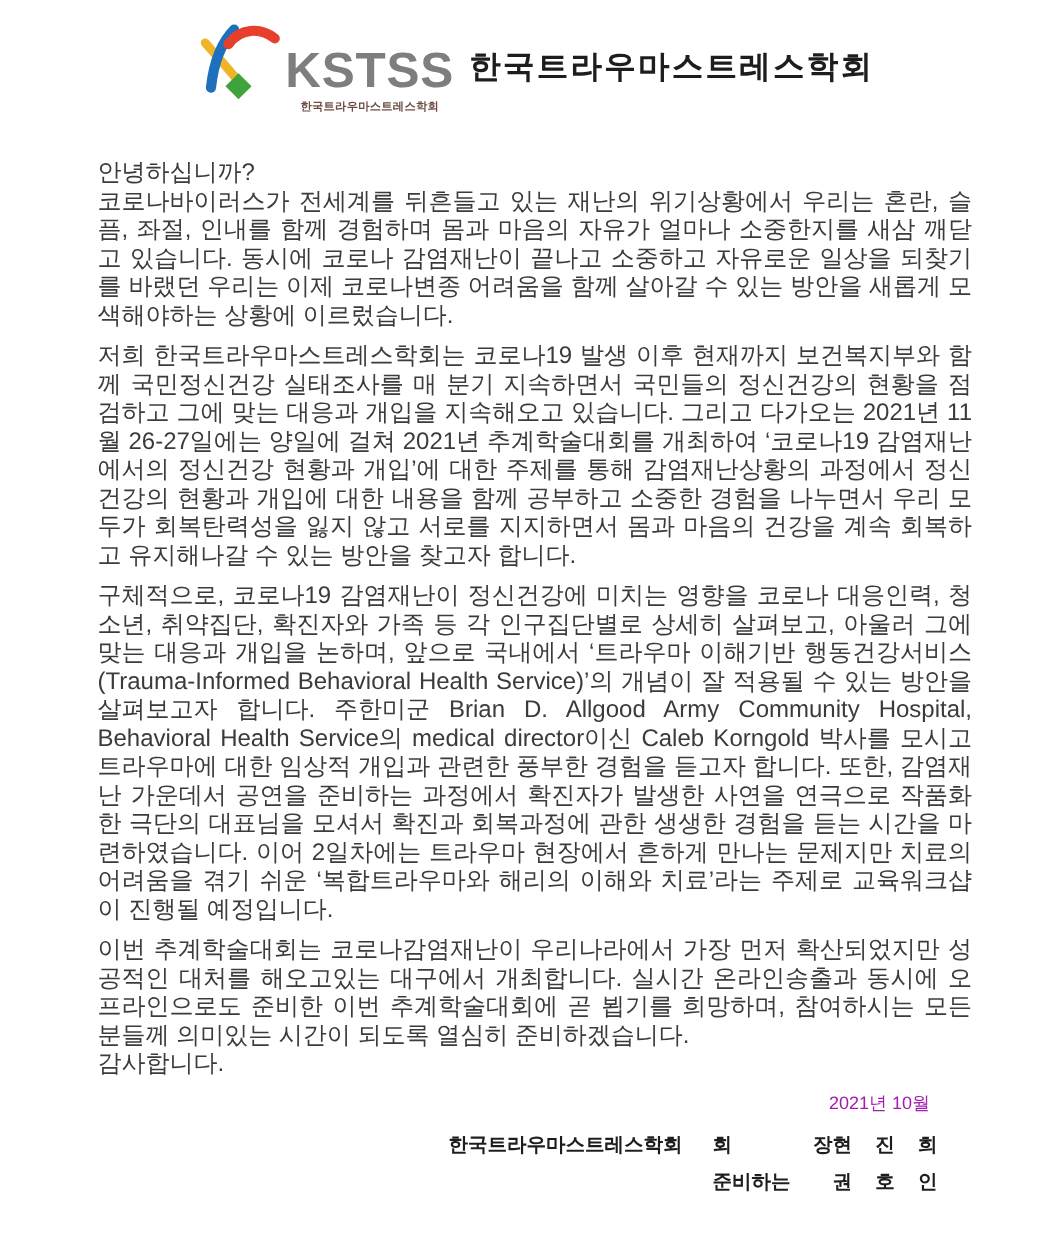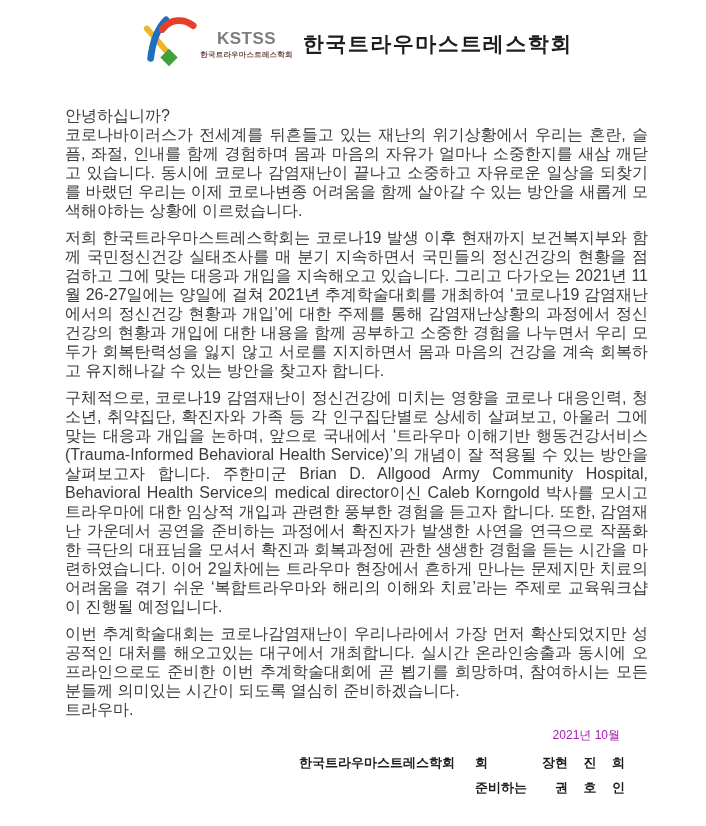--- a/index.html
+++ b/index.html
@@ -5,21 +5,21 @@
   html,body{margin:0;padding:0;background:#ffffff;}
   .page{
     width:706px;height:826px;box-sizing:border-box;background:#ffffff;
     font-family:"Liberation Sans","DejaVu Sans",sans-serif;color:#3b3b3b;
     padding:14px 58px 0 65px;overflow:hidden;position:relative;
   }
   
   .header{display:flex;align-items:flex-start;justify-content:center;height:60px;margin-bottom:32px;}
   .logo-mark{width:58px;height:58px;flex:0 0 auto;}
   .kstss-block{display:flex;flex-direction:column;align-items:center;margin:16px 0 0 2px;}
-  .kstss-text{font-size:17px;font-weight:bold;color:#7e7e7e;letter-spacing:.5px;line-height:1;}
+  .kstss-text{font-size:33px;font-weight:bold;color:#7e7e7e;letter-spacing:.5px;line-height:1;}
   .kstss-sub{font-size:7.5px;font-weight:bold;color:#6d4a44;margin-top:3px;letter-spacing:.2px;white-space:nowrap;}
   .org-title{font-size:21px;font-weight:bold;color:#1d1d1d;margin:16px 0 0 10px;letter-spacing:1.5px;white-space:nowrap;}
   
   .title-block{text-align:center;margin-bottom:36px;}
   .title-line{font-size:13.5px;font-weight:bold;color:#222;line-height:26px;letter-spacing:.2px;}
   
   .body p{font-size:16px;line-height:19px;margin:0 0 8px 0;text-align:justify;overflow-wrap:break-word;}
   .greeting{display:block;}
   .date-line{text-align:right;font-size:12px;margin:4px 28px 10px 0;color:#a21caf;}
   
@@ -46,21 +46,21 @@
       <span class="kstss-sub">한국트라우마스트레스학회</span>
     </div>
     <div class="org-title">한국트라우마스트레스학회</div>
   </div>
 
 
   <div class="body">
     <p><span class="greeting">안녕하십니까?</span><span>코로나바이러스가 전세계를 뒤흔들고 있는 재난의 위기상황에서 우리는 혼란, 슬픔, 좌절, 인내를 함께 경험하며 몸과 마음의 자유가 얼마나 소중한지를 새삼 깨닫고 있습니다. 동시에 코로나 감염재난이 끝나고 소중하고 자유로운 일상을 되찾기를 바랬던 우리는 이제 코로나변종 어려움을 함께 살아갈 수 있는 방안을 새롭게 모색해야하는 상황에 이르렀습니다.</span></p>
     <p>저희 한국트라우마스트레스학회는 코로나19 발생 이후 현재까지 보건복지부와 함께 국민정신건강 실태조사를 매 분기 지속하면서 국민들의 정신건강의 현황을 점검하고 그에 맞는 대응과 개입을 지속해오고 있습니다. 그리고 다가오는 2021년 11월 26-27일에는 양일에 걸쳐 2021년 추계학술대회를 개최하여 ‘코로나19 감염재난에서의 정신건강 현황과 개입’에 대한 주제를 통해 감염재난상황의 과정에서 정신건강의 현황과 개입에 대한 내용을 함께 공부하고 소중한 경험을 나누면서 우리 모두가 회복탄력성을 잃지 않고 서로를 지지하면서 몸과 마음의 건강을 계속 회복하고 유지해나갈 수 있는 방안을 찾고자 합니다.</p>
     <p>구체적으로, 코로나19 감염재난이 정신건강에 미치는 영향을 코로나 대응인력, 청소년, 취약집단, 확진자와 가족 등 각 인구집단별로 상세히 살펴보고, 아울러 그에 맞는 대응과 개입을 논하며, 앞으로 국내에서 ‘트라우마 이해기반 행동건강서비스(Trauma-Informed Behavioral Health Service)’의 개념이 잘 적용될 수 있는 방안을 살펴보고자 합니다. 주한미군 Brian D. Allgood Army Community Hospital, Behavioral Health Service의 medical director이신 Caleb Korngold 박사를 모시고 트라우마에 대한 임상적 개입과 관련한 풍부한 경험을 듣고자 합니다. 또한, 감염재난 가운데서 공연을 준비하는 과정에서 확진자가 발생한 사연을 연극으로 작품화한 극단의 대표님을 모셔서 확진과 회복과정에 관한 생생한 경험을 듣는 시간을 마련하였습니다. 이어 2일차에는 트라우마 현장에서 흔하게 만나는 문제지만 치료의 어려움을 겪기 쉬운 ‘복합트라우마와 해리의 이해와 치료’라는 주제로 교육워크샵이 진행될 예정입니다.</p>
-    <p><span>이번 추계학술대회는 코로나감염재난이 우리나라에서 가장 먼저 확산되었지만 성공적인 대처를 해오고있는 대구에서 개최합니다. 실시간 온라인송출과 동시에 오프라인으로도 준비한 이번 추계학술대회에 곧 뵙기를 희망하며, 참여하시는 모든 분들께 의미있는 시간이 되도록 열심히 준비하겠습니다.</span><span class="greeting">트라우마.</span></p>
+    <p><span>이번 추계학술대회는 코로나감염재난이 우리나라에서 가장 먼저 확산되었지만 성공적인 대처를 해오고있는 대구에서 개최합니다. 실시간 온라인송출과 동시에 오프라인으로도 준비한 이번 추계학술대회에 곧 뵙기를 희망하며, 참여하시는 모든 분들께 의미있는 시간이 되도록 열심히 준비하겠습니다.</span><span class="greeting">감사합니다.</span></p>
     <div class="date-line">2021년 10월</div>
   </div>
 
   <div class="signature">
     <div class="sig-row">
       <span class="sig-org">한국트라우마스트레스학회</span>
       <span class="sig-role">회 장</span>
       <span class="sig-name">현 진 희</span>
     </div>
     <div class="sig-row">

